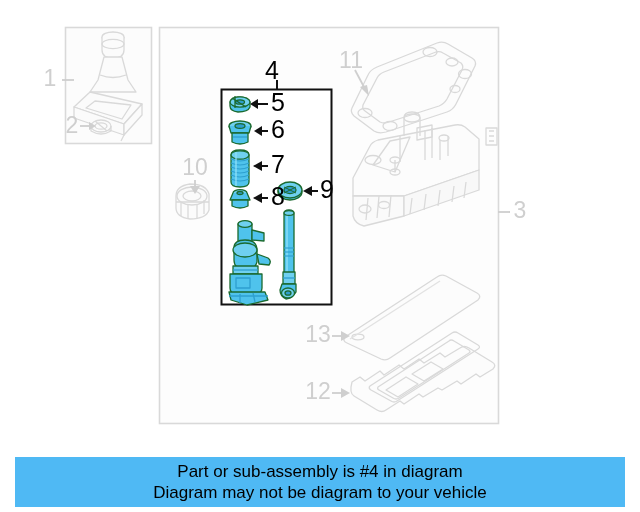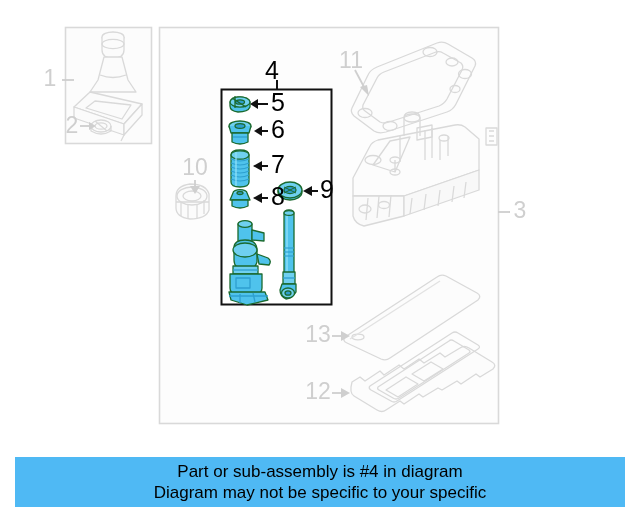--- a/index.html
+++ b/index.html
@@ -347,16 +347,16 @@
     <text class="lbl lbl-black" x="327" y="191" font-size="25" text-anchor="middle" dominant-baseline="middle">9</text>
     <text class="lbl lbl-gray" x="195" y="169" font-size="23" text-anchor="middle" dominant-baseline="middle">10</text>
     <text class="lbl lbl-gray" x="351" y="62" font-size="23" text-anchor="middle" dominant-baseline="middle">11</text>
     <text class="lbl lbl-gray" x="318" y="393" font-size="23" text-anchor="middle" dominant-baseline="middle">12</text>
     <text class="lbl lbl-gray" x="318" y="336" font-size="23" text-anchor="middle" dominant-baseline="middle">13</text>
 
   </svg>
 
   <div class="banner">
     <div class="banner-line">Part or sub-assembly is #4 in diagram</div>
-    <div class="banner-line">Diagram may not be specific to your specific</div>
+    <div class="banner-line">Diagram may not be diagram to your vehicle</div>
   </div>
 
 </div>
 
 </body></html>

